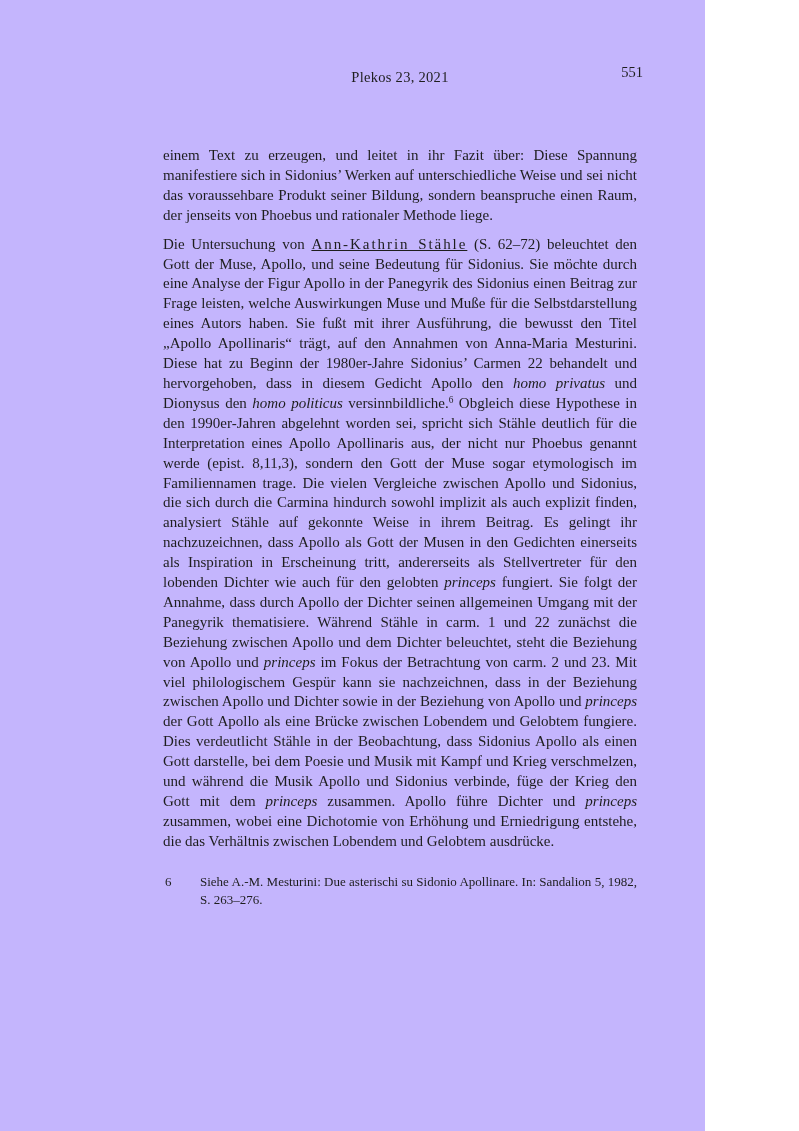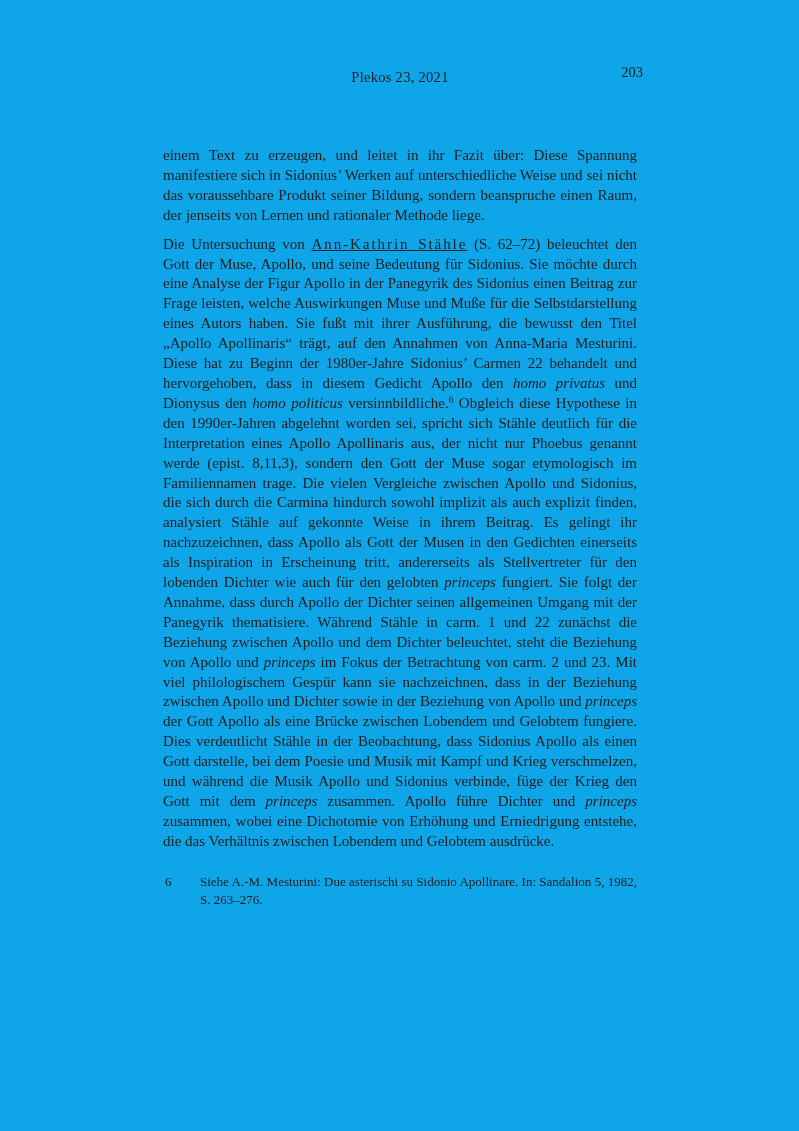--- a/index.html
+++ b/index.html
@@ -2,23 +2,23 @@
 <html lang="de"><head>
 <meta charset="utf-8">
 <style>
   html, body {
     margin: 0;
     padding: 0;
     background: #ffffff;
   }
   .page {
     position: relative;
-    width: 799px;
+    width: 705px;
     height: 1131px;
-    background: #0ea5e9;
+    background: #c4b5fd;
     font-family: "Liberation Serif", "DejaVu Serif", serif;
     color: #1e1e1e;
     overflow: hidden;
   }
   .running-header {
     position: absolute;
     top: 68px;
     left: 163px;
     width: 474px;
     font-size: 14.5px;
@@ -79,25 +79,25 @@
     top: 0;
   }
 </style>
 </head>
 <body>
 
 <div class="page">
 
   <div class="running-header">
     <span class="journal-title">Plekos 23, 2021</span>
-    <span class="page-number">203</span>
+    <span class="page-number">551</span>
   </div>
 
   <div class="text-block">
-      <p class="para"><span>einem Text zu erzeugen, und leitet in ihr Fazit über: Diese Spannung manifestiere sich in Sidonius’ Werken auf unterschiedliche Weise und sei nicht das voraussehbare Produkt seiner Bildung, sondern beanspruche einen Raum, der jenseits von Lernen und rationaler Methode liege.</span></p>
+      <p class="para"><span>einem Text zu erzeugen, und leitet in ihr Fazit über: Diese Spannung manifestiere sich in Sidonius’ Werken auf unterschiedliche Weise und sei nicht das voraussehbare Produkt seiner Bildung, sondern beanspruche einen Raum, der jenseits von Phoebus und rationaler Methode liege.</span></p>
       <p class="para"><span>Die Untersuchung von </span><span class="spaced">Ann-Kathrin Stähle</span><span> (S. 62–72) beleuchtet den Gott der Muse, Apollo, und seine Bedeutung für Sidonius. Sie möchte durch eine Analyse der Figur Apollo in der Panegyrik des Sidonius einen Beitrag zur Frage leisten, welche Auswirkungen Muse und Muße für die Selbstdarstellung eines Autors haben. Sie fußt mit ihrer Ausführung, die bewusst den Titel „Apollo Apollinaris“ trägt, auf den Annahmen von Anna-Maria Mesturini. Diese hat zu Beginn der 1980er-Jahre Sidonius’ Carmen 22 behandelt und hervorgehoben, dass in diesem Gedicht Apollo den </span><em>homo privatus</em><span> und Dionysus den </span><em>homo politicus</em><span> versinnbildliche.</span><sup class="fnref">6</sup><span> Obgleich diese Hypothese in den 1990er-Jahren abgelehnt worden sei, spricht sich Stähle deutlich für die Interpretation eines Apollo Apollinaris aus, der nicht nur Phoebus genannt werde (epist. 8,11,3), sondern den Gott der Muse sogar etymologisch im Familiennamen trage. Die vielen Vergleiche zwischen Apollo und Sidonius, die sich durch die Carmina hindurch sowohl implizit als auch explizit finden, analysiert Stähle auf gekonnte Weise in ihrem Beitrag. Es gelingt ihr nachzuzeichnen, dass Apollo als Gott der Musen in den Gedichten einerseits als Inspiration in Erscheinung tritt, andererseits als Stellvertreter für den lobenden Dichter wie auch für den gelobten </span><em>princeps</em><span> fungiert. Sie folgt der Annahme, dass durch Apollo der Dichter seinen allgemeinen Umgang mit der Panegyrik thematisiere. Während Stähle in carm. 1 und 22 zunächst die Beziehung zwischen Apollo und dem Dichter beleuchtet, steht die Beziehung von Apollo und </span><em>princeps</em><span> im Fokus der Betrachtung von carm. 2 und 23. Mit viel philologischem Gespür kann sie nachzeichnen, dass in der Beziehung zwischen Apollo und Dichter sowie in der Beziehung von Apollo und </span><em>princeps</em><span> der Gott Apollo als eine Brücke zwischen Lobendem und Gelobtem fungiere. Dies verdeutlicht Stähle in der Beobachtung, dass Sidonius Apollo als einen Gott darstelle, bei dem Poesie und Musik mit Kampf und Krieg verschmelzen, und während die Musik Apollo und Sidonius verbinde, füge der Krieg den Gott mit dem </span><em>princeps</em><span> zusammen. Apollo führe Dichter und </span><em>princeps</em><span> zusammen, wobei eine Dichotomie von Erhöhung und Erniedrigung entstehe, die das Verhältnis zwischen Lobendem und Gelobtem ausdrücke.</span></p>
     </div>
 
   <div class="footnote">
     <span class="fn-num">6</span>
     <span class="fn-text">Siehe A.-M. Mesturini: Due asterischi su Sidonio Apollinare. In: Sandalion 5, 1982, S. 263–276.</span>
   </div>
 
 </div>
 

